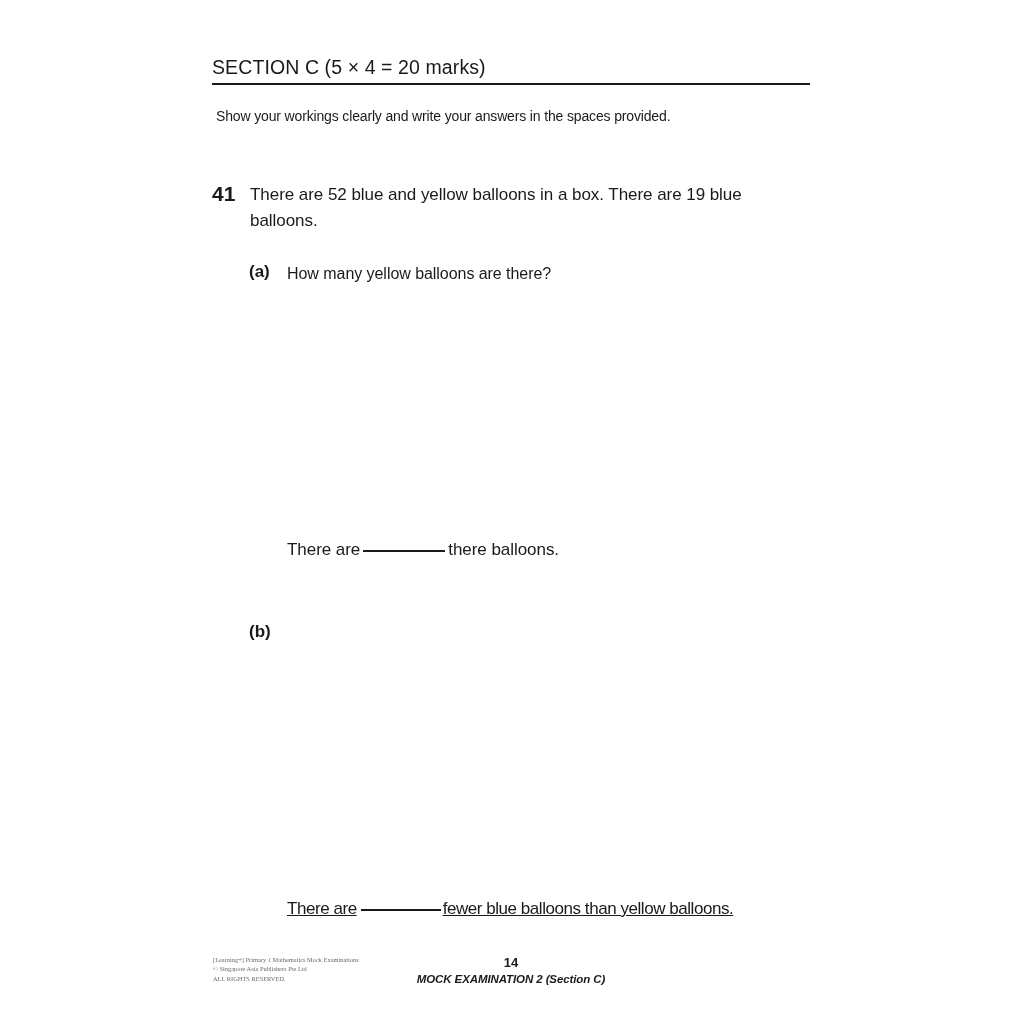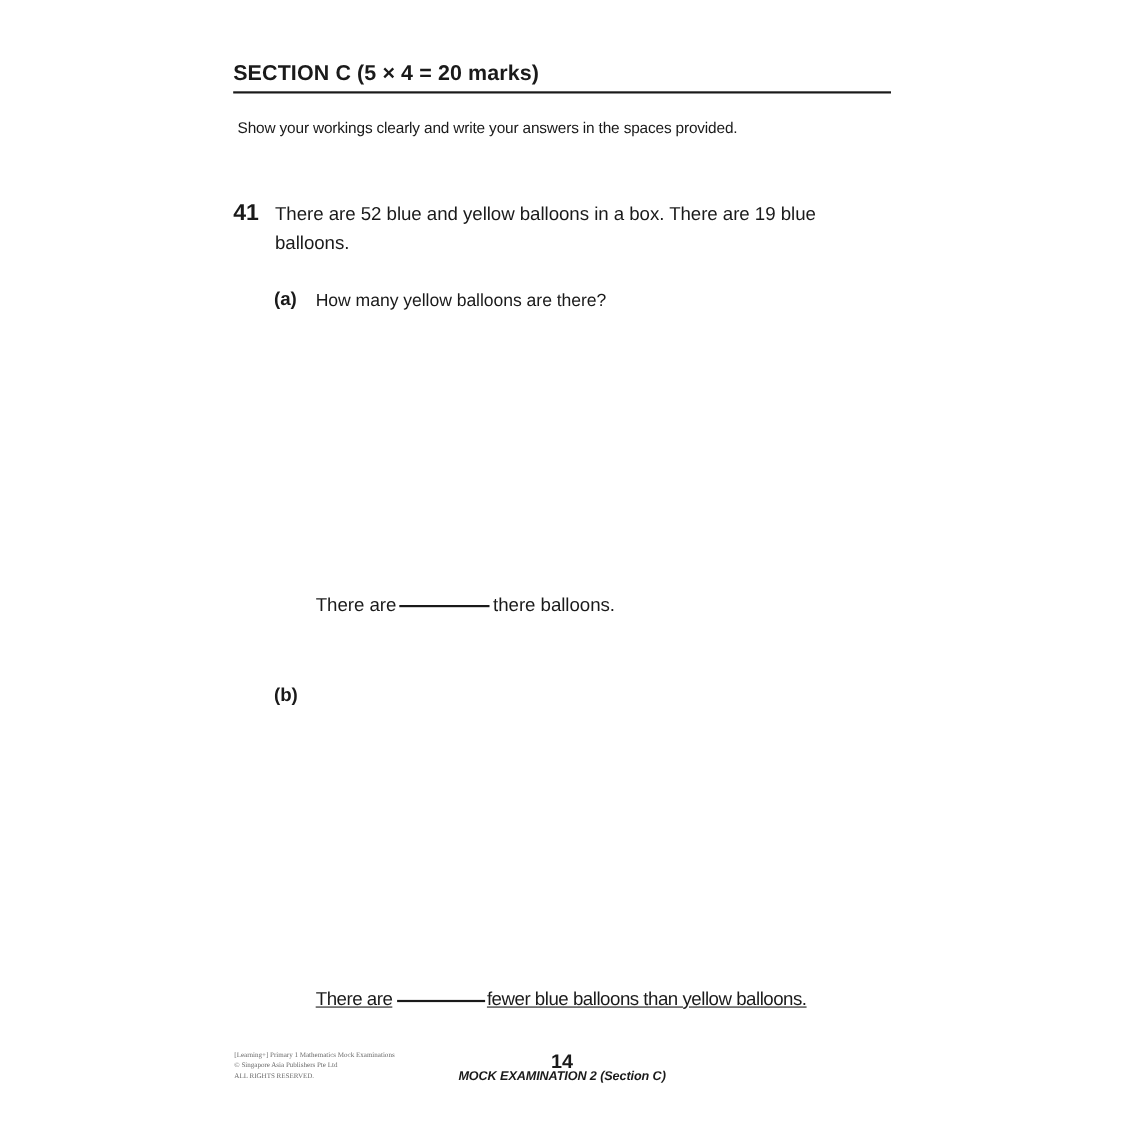--- a/index.html
+++ b/index.html
@@ -26,21 +26,21 @@
 
   
   .section-header {
     position: absolute;
     left: 0;
     top: 57px;
     width: 598px;
   }
   .section-title {
     font-size: 19.5px;
-    font-weight: bold;
+    font-weight: normal;
     letter-spacing: 0.1px;
     line-height: 1.1;
     white-space: nowrap;
   }
   .section-rule {
     margin-top: 5px;
     border-bottom: 2.2px solid #1a1a1a;
     width: 598px;
   }
 
@@ -156,21 +156,21 @@
     color: #6b6b6b;
     font-family: "Liberation Serif", serif;
     white-space: nowrap;
   }
   .page-num {
     position: absolute;
     left: 0;
     top: 3px;
     width: 598px;
     text-align: center;
-    font-size: 18px;
+    font-size: 13px;
     font-weight: bold;
   }
   .footer-label {
     position: absolute;
     left: 0;
     top: 21px;
     width: 598px;
     text-align: center;
     font-size: 11.5px;
     font-weight: bold;

